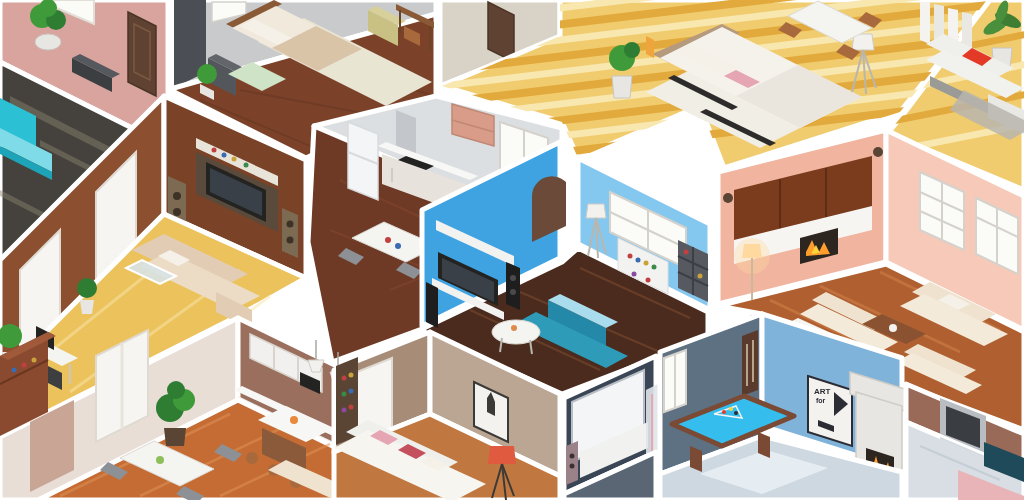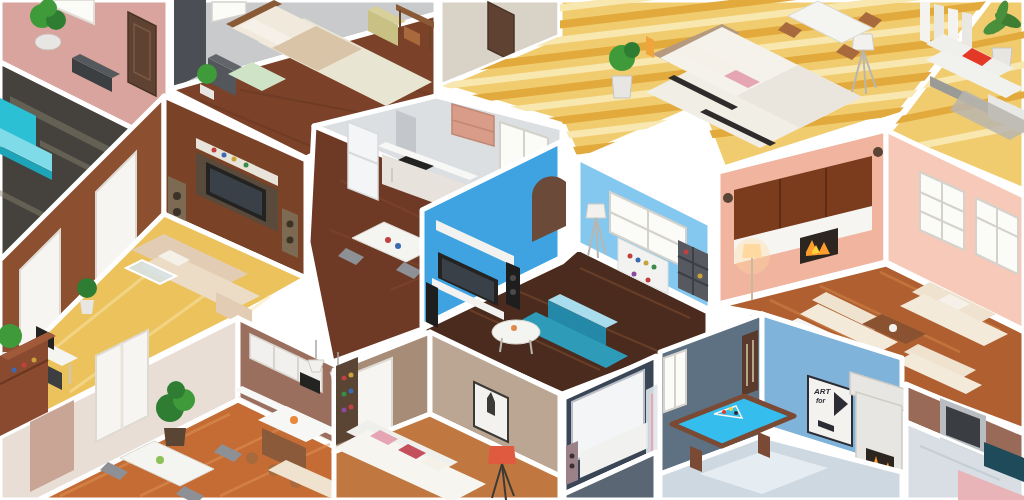--- a/index.html
+++ b/index.html
@@ -1,16 +1,16 @@
 <!DOCTYPE html>
 <html><head>
 <meta charset="utf-8">
 <style>
   html,body{margin:0;padding:0;background:#fff;}
-  .stage{width:1024px;height:500px;position:relative;overflow:hidden;background:#ffffff;font-style:italic;}
+  .stage{width:1024px;height:500px;position:relative;overflow:hidden;background:#ffffff;}
   svg{display:block;}
   .poster-text{font-family:"Liberation Sans",sans-serif;font-weight:bold;fill:#2c2c34;}
 </style>
 </head>
 <body>
 
 <div class="stage">
 <svg width="1024" height="500" viewBox="0 0 1024 500" xmlns="http://www.w3.org/2000/svg">
   <rect x="0" y="0" width="1024" height="500" fill="#ffffff"></rect>
 

